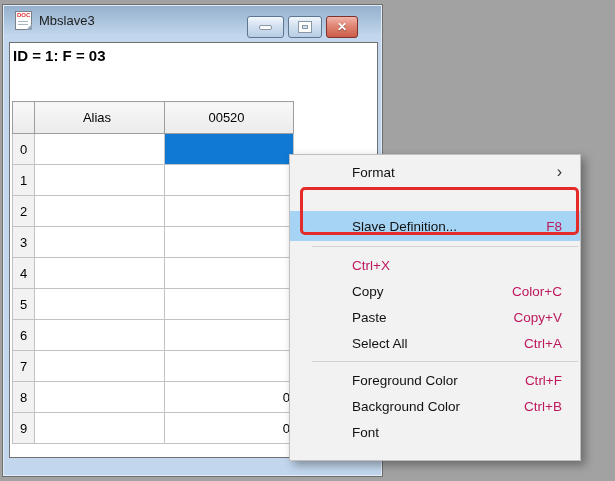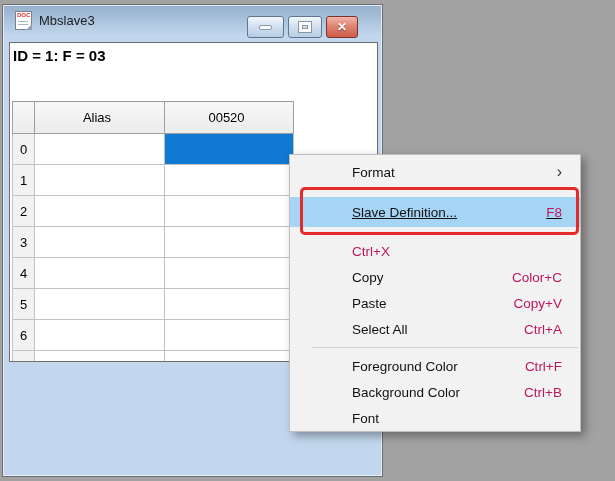--- a/index.html
+++ b/index.html
@@ -54,21 +54,21 @@
     text-shadow: 0 1px 1px rgba(0,0,0,.45);
   }
   .glyph-min { width: 13px; height: 5px; background: #fdfdfd; border: 1px solid #8a97a5; border-radius: 2px; }
   .glyph-restore {
     width: 12px; height: 10px; border: 3px solid #fdfdfd;
     box-shadow: 0 0 0 1px #8a97a5, inset 0 0 0 1px #8a97a5;
   }
 
   
   .client {
-    position: absolute; left: 6px; top: 37px; width: 369px; height: 320px;
+    position: absolute; left: 6px; top: 37px; width: 369px; height: 416px;
     background: #fff; border: 1px solid #6f6f6f; overflow: hidden;
   }
   .status-line {
     position: absolute; left: 3px; top: 4px;
     font-size: 15px; font-weight: bold; color: #000;
   }
 
   
   table.grid {
     position: absolute; left: 2px; top: 58px;
@@ -88,32 +88,32 @@
   }
   td.alias-cell { text-align: right; padding-right: 4px; }
   td.value-cell { text-align: right; padding-right: 3px; }
   td.selected { background: var(--selection-blue, #0f79d3); }
 
   
   .context-menu {
     position: absolute; left: 289px; top: 154px; width: 292px;
     background: #f2f2f2; border: 1px solid #bfbfbf;
     box-shadow: 4px 4px 9px rgba(0,0,0,.35);
-    padding: 3px 0 0 0; z-index: 30;
+    padding: 3px 0 15px 0; z-index: 30;
     font-size: 13.5px; color: #111;
   }
   .mi {
     display: flex; align-items: center;
     height: 26px; padding-left: 62px; padding-right: 18px;
   }
   .mi .lbl { flex: 1; text-align: left; }
   .mi .sc { text-align: center; color: #be185d; }
   .mi .arrow { font-size: 16px; color: #333; line-height: 1; }
   .mi.first { height: 28px; }
-  .mi.highlight { height: 30px; margin-top: 11px; background: var(--menu-highlight, #a6d4f5); text-decoration: underline; }
+  .mi.highlight { height: 30px; margin-top: 25px; background: var(--menu-highlight, #a6d4f5); }
   .menu-sep { height: 1px; background: #d2d2d2; margin: 5px 2px 5px 22px; }
 
   
   .annotation-box {
     position: absolute; left: 300px; top: 187px; width: 279px; height: 48px;
     border: 3px solid var(--annotation-red, #e52a2a);
     border-radius: 5px; z-index: 40; pointer-events: none;
   }
 </style>
 </head>

